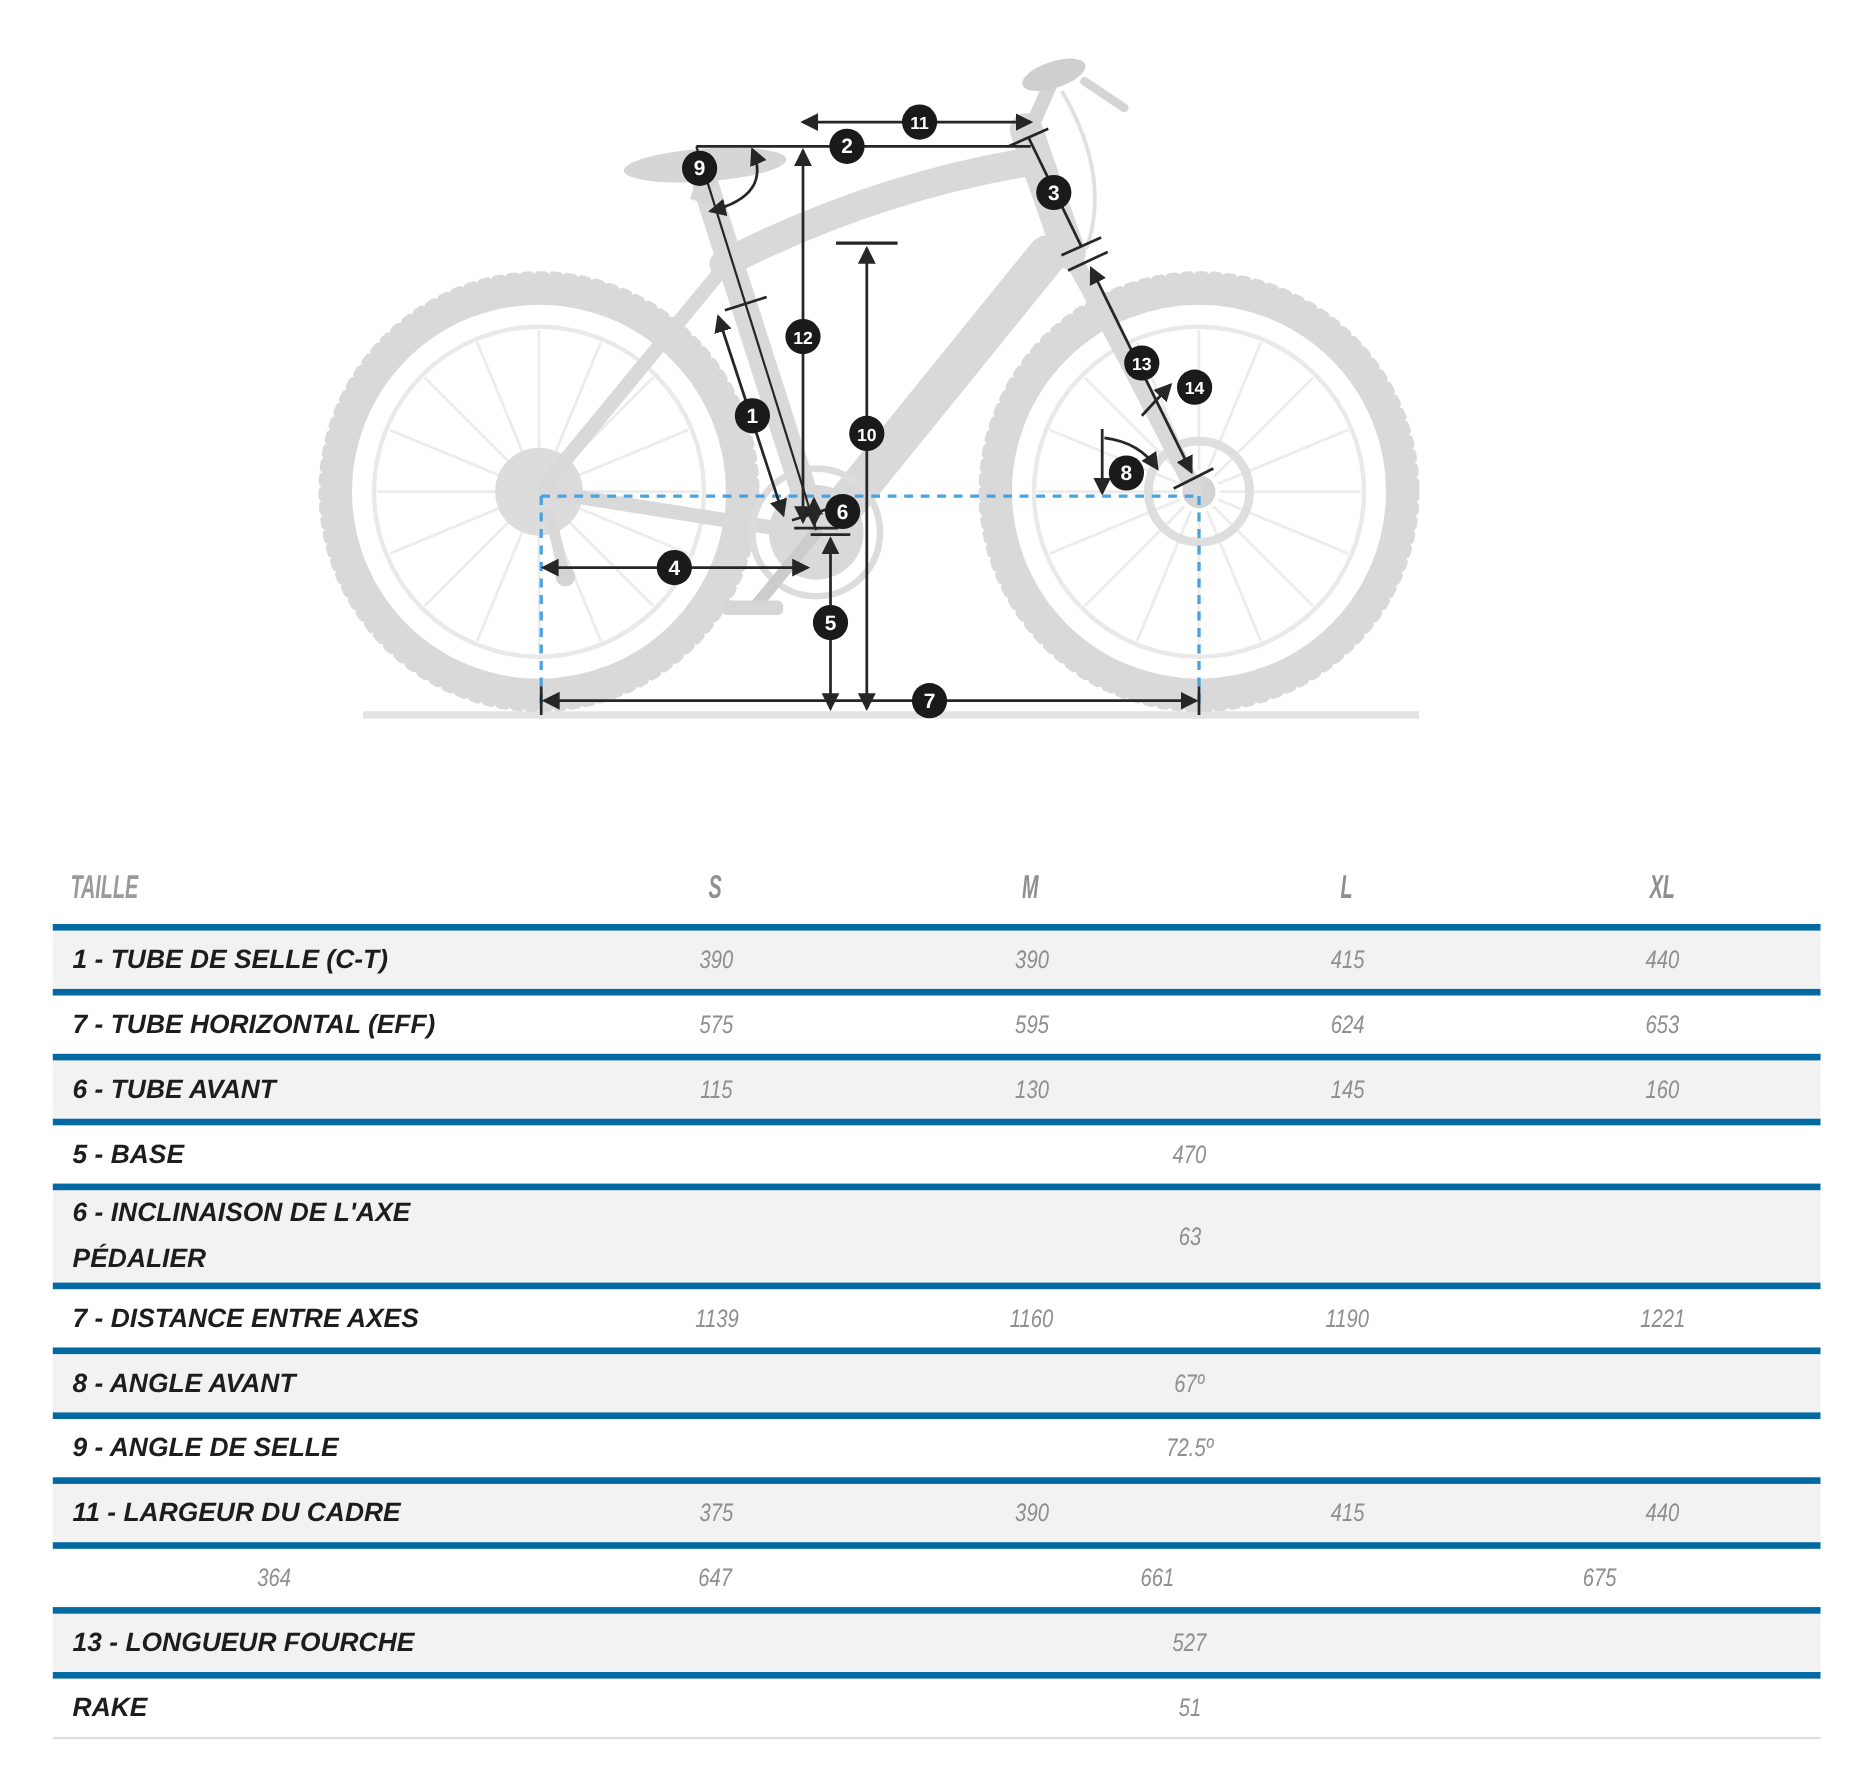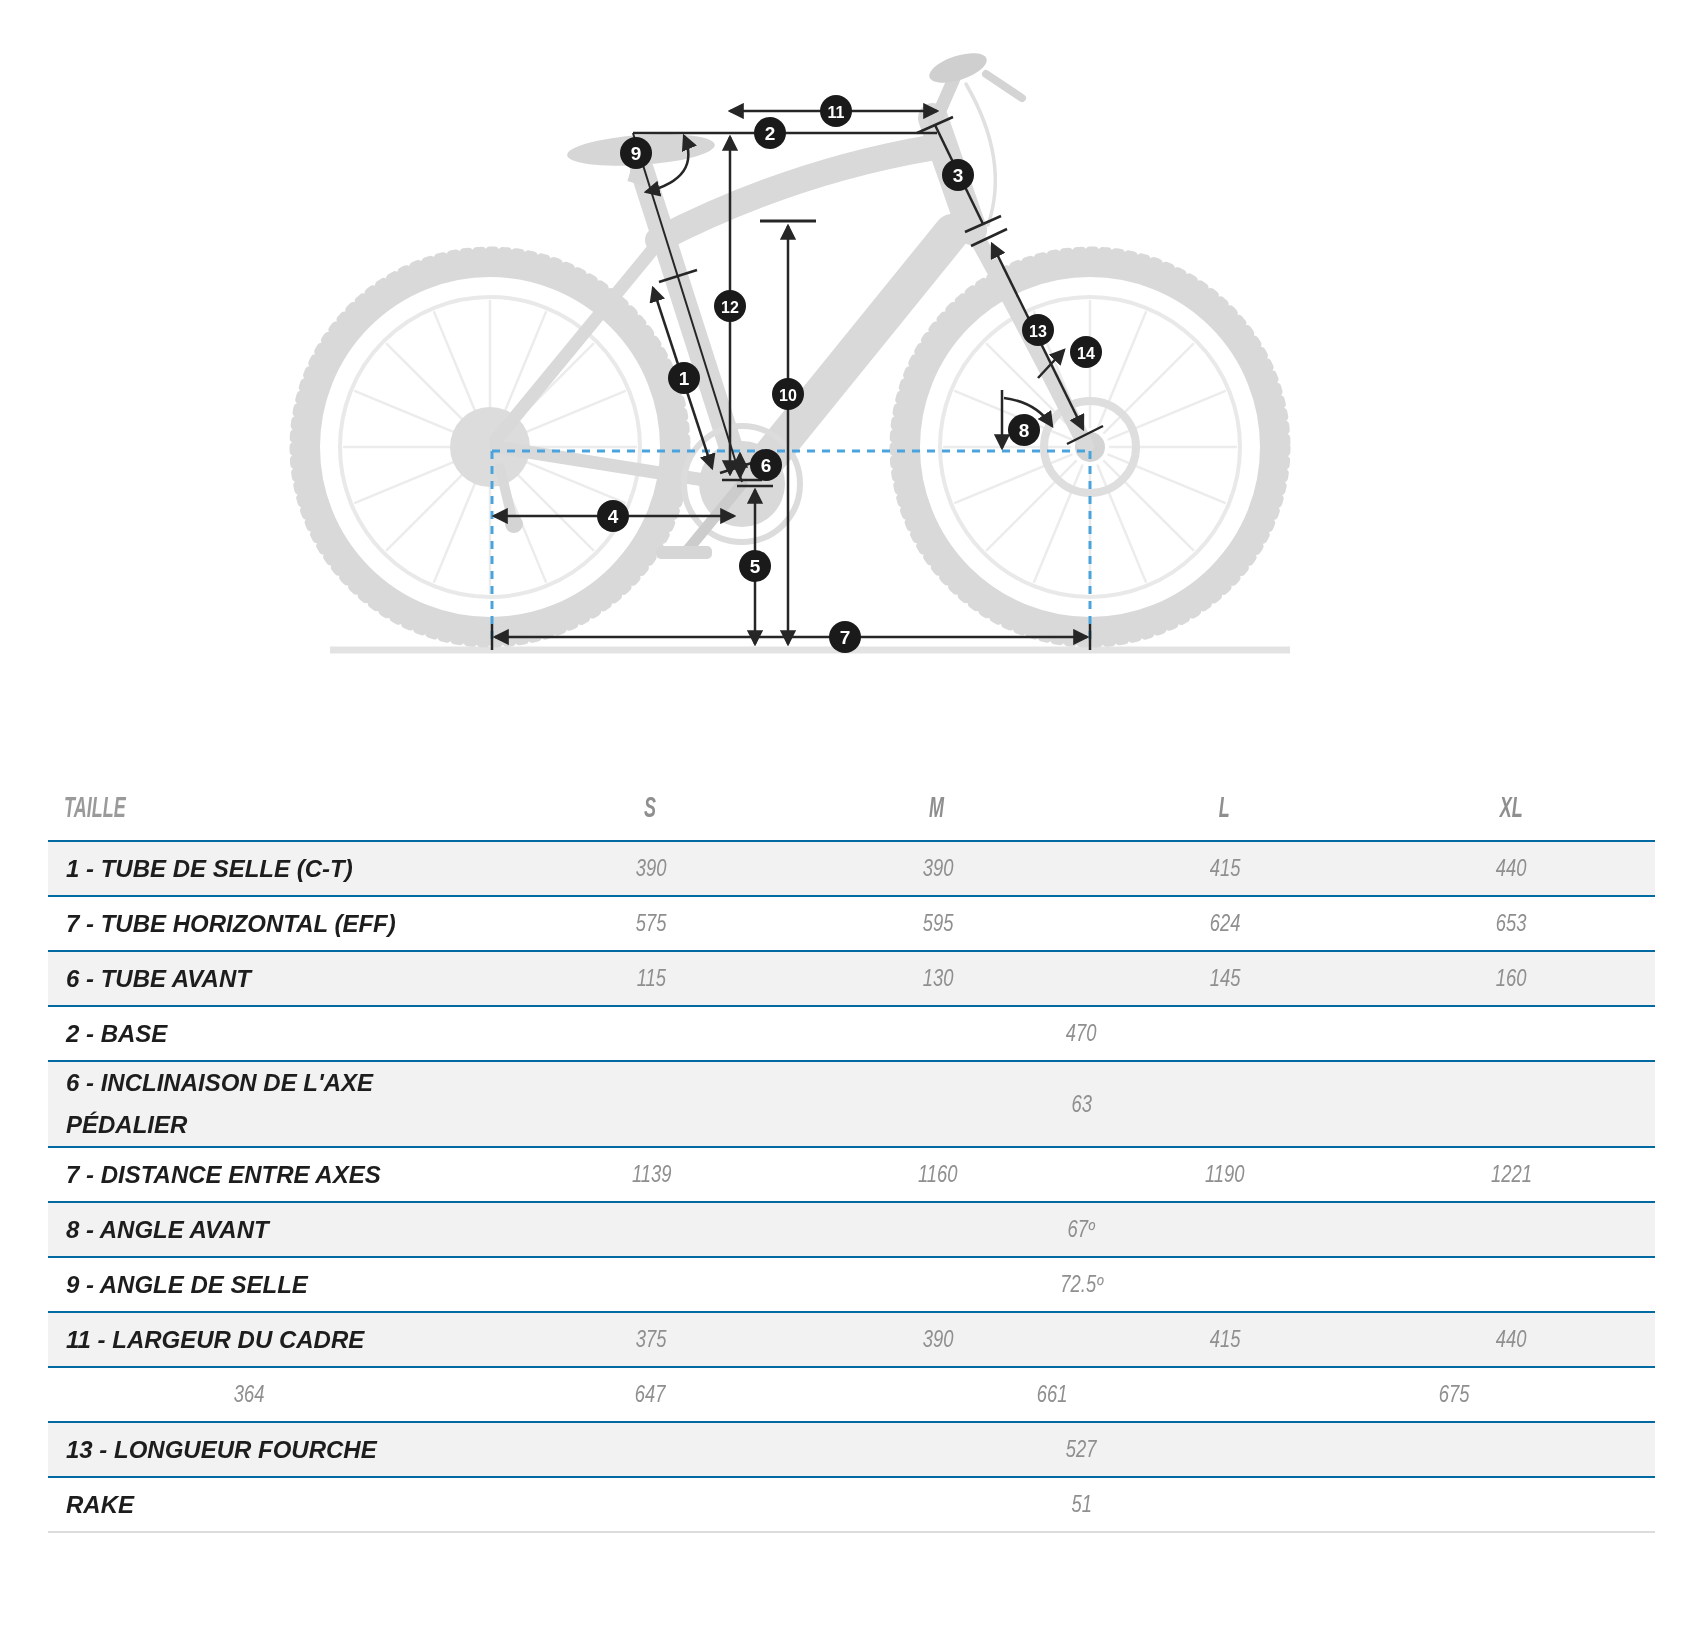--- a/index.html
+++ b/index.html
@@ -4,21 +4,21 @@
 <style>
   html,body { margin:0; padding:0; background:#ffffff; }
   .page { width:1697px; min-height:1626px; background:#ffffff; font-family:"Liberation Sans", sans-serif; overflow:hidden; }
 
   
   .diagram-wrap { width:1697px; height:700px; }
   .diagram-wrap svg { display:block; }
 
   
   .geo-table { margin:52px 42px 0 48px;font-style:italic; }
-  .g-row { display:flex; align-items:center; min-height:53px; border-top:2px solid #0369a1; }
+  .g-row { display:flex; align-items:center; min-height:53px; border-top:6px solid #0369a1; }
   .g-row.alt { background:#f2f2f2; }
   .g-row.last { border-bottom:2px solid #dcdcdc; }
   .g-head { border-top:none; min-height:72px; align-items:flex-end; padding-bottom:16px; }
   .c-label { flex:0 0 27.5%; padding-left:18px; font-weight:bold; font-size:24px; color:#1d1d1d; }
   .c-label .wrap-limit { display:inline-block; max-width:360px; line-height:1.75; }
   .c-val, .c-merged { text-align:center; font-size:23px; color:#8f8f8f; }
   .c-val { flex:1; }
   .c-merged { flex:4;text-align:center; }
   .cond { display:inline-block; transform:scaleX(0.8); }
   .g-head .c-label { font-size:30px; color:#9a9a9a; padding-left:16px; }
@@ -254,21 +254,21 @@
           <div class="c-val"><span class="cond">653</span></div>
         </div>
         <div class="g-row alt">
           <div class="c-label"><span class="wrap-limit">6 - TUBE AVANT</span></div>
           <div class="c-val"><span class="cond">115</span></div>
           <div class="c-val"><span class="cond">130</span></div>
           <div class="c-val"><span class="cond">145</span></div>
           <div class="c-val"><span class="cond">160</span></div>
         </div>
         <div class="g-row">
-          <div class="c-label"><span class="wrap-limit">2 - BASE</span></div>
+          <div class="c-label"><span class="wrap-limit">5 - BASE</span></div>
           <div class="c-merged"><span class="cond">470</span></div>
         </div>
         <div class="g-row alt">
           <div class="c-label"><span class="wrap-limit">6 - INCLINAISON DE L'AXE PÉDALIER</span></div>
           <div class="c-merged"><span class="cond">63</span></div>
         </div>
         <div class="g-row">
           <div class="c-label"><span class="wrap-limit">7 - DISTANCE ENTRE AXES</span></div>
           <div class="c-val"><span class="cond">1139</span></div>
           <div class="c-val"><span class="cond">1160</span></div>

